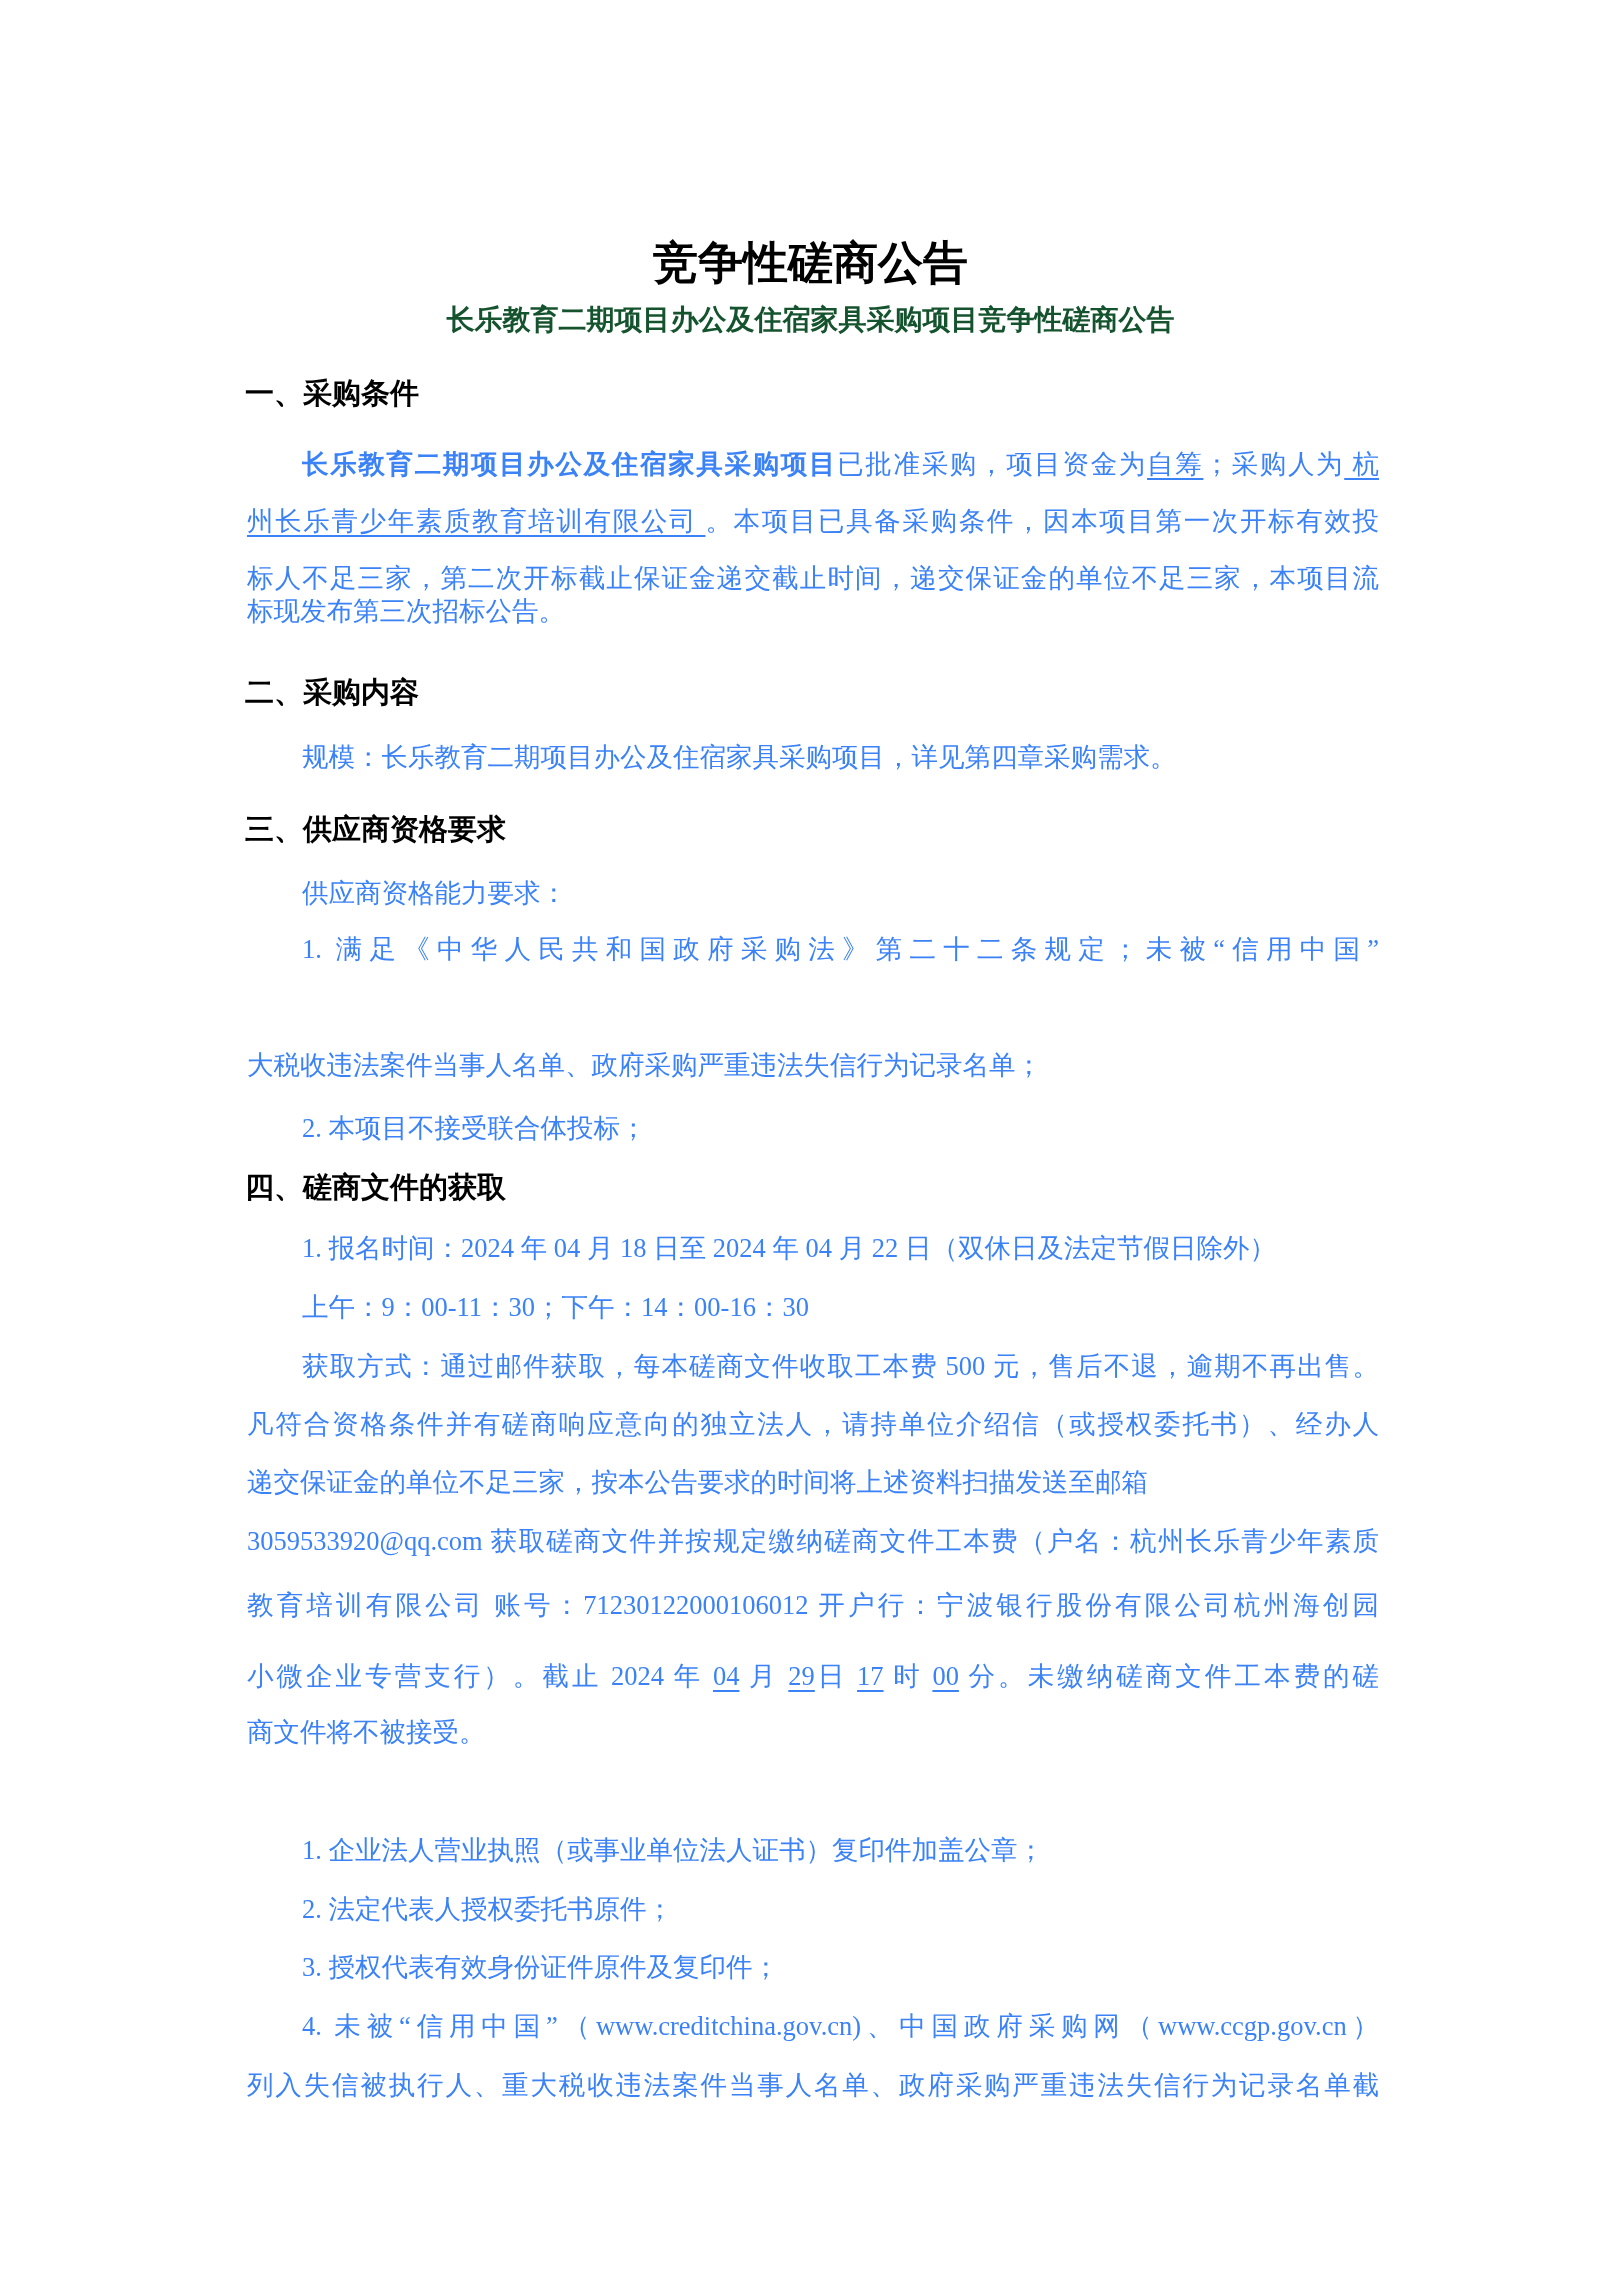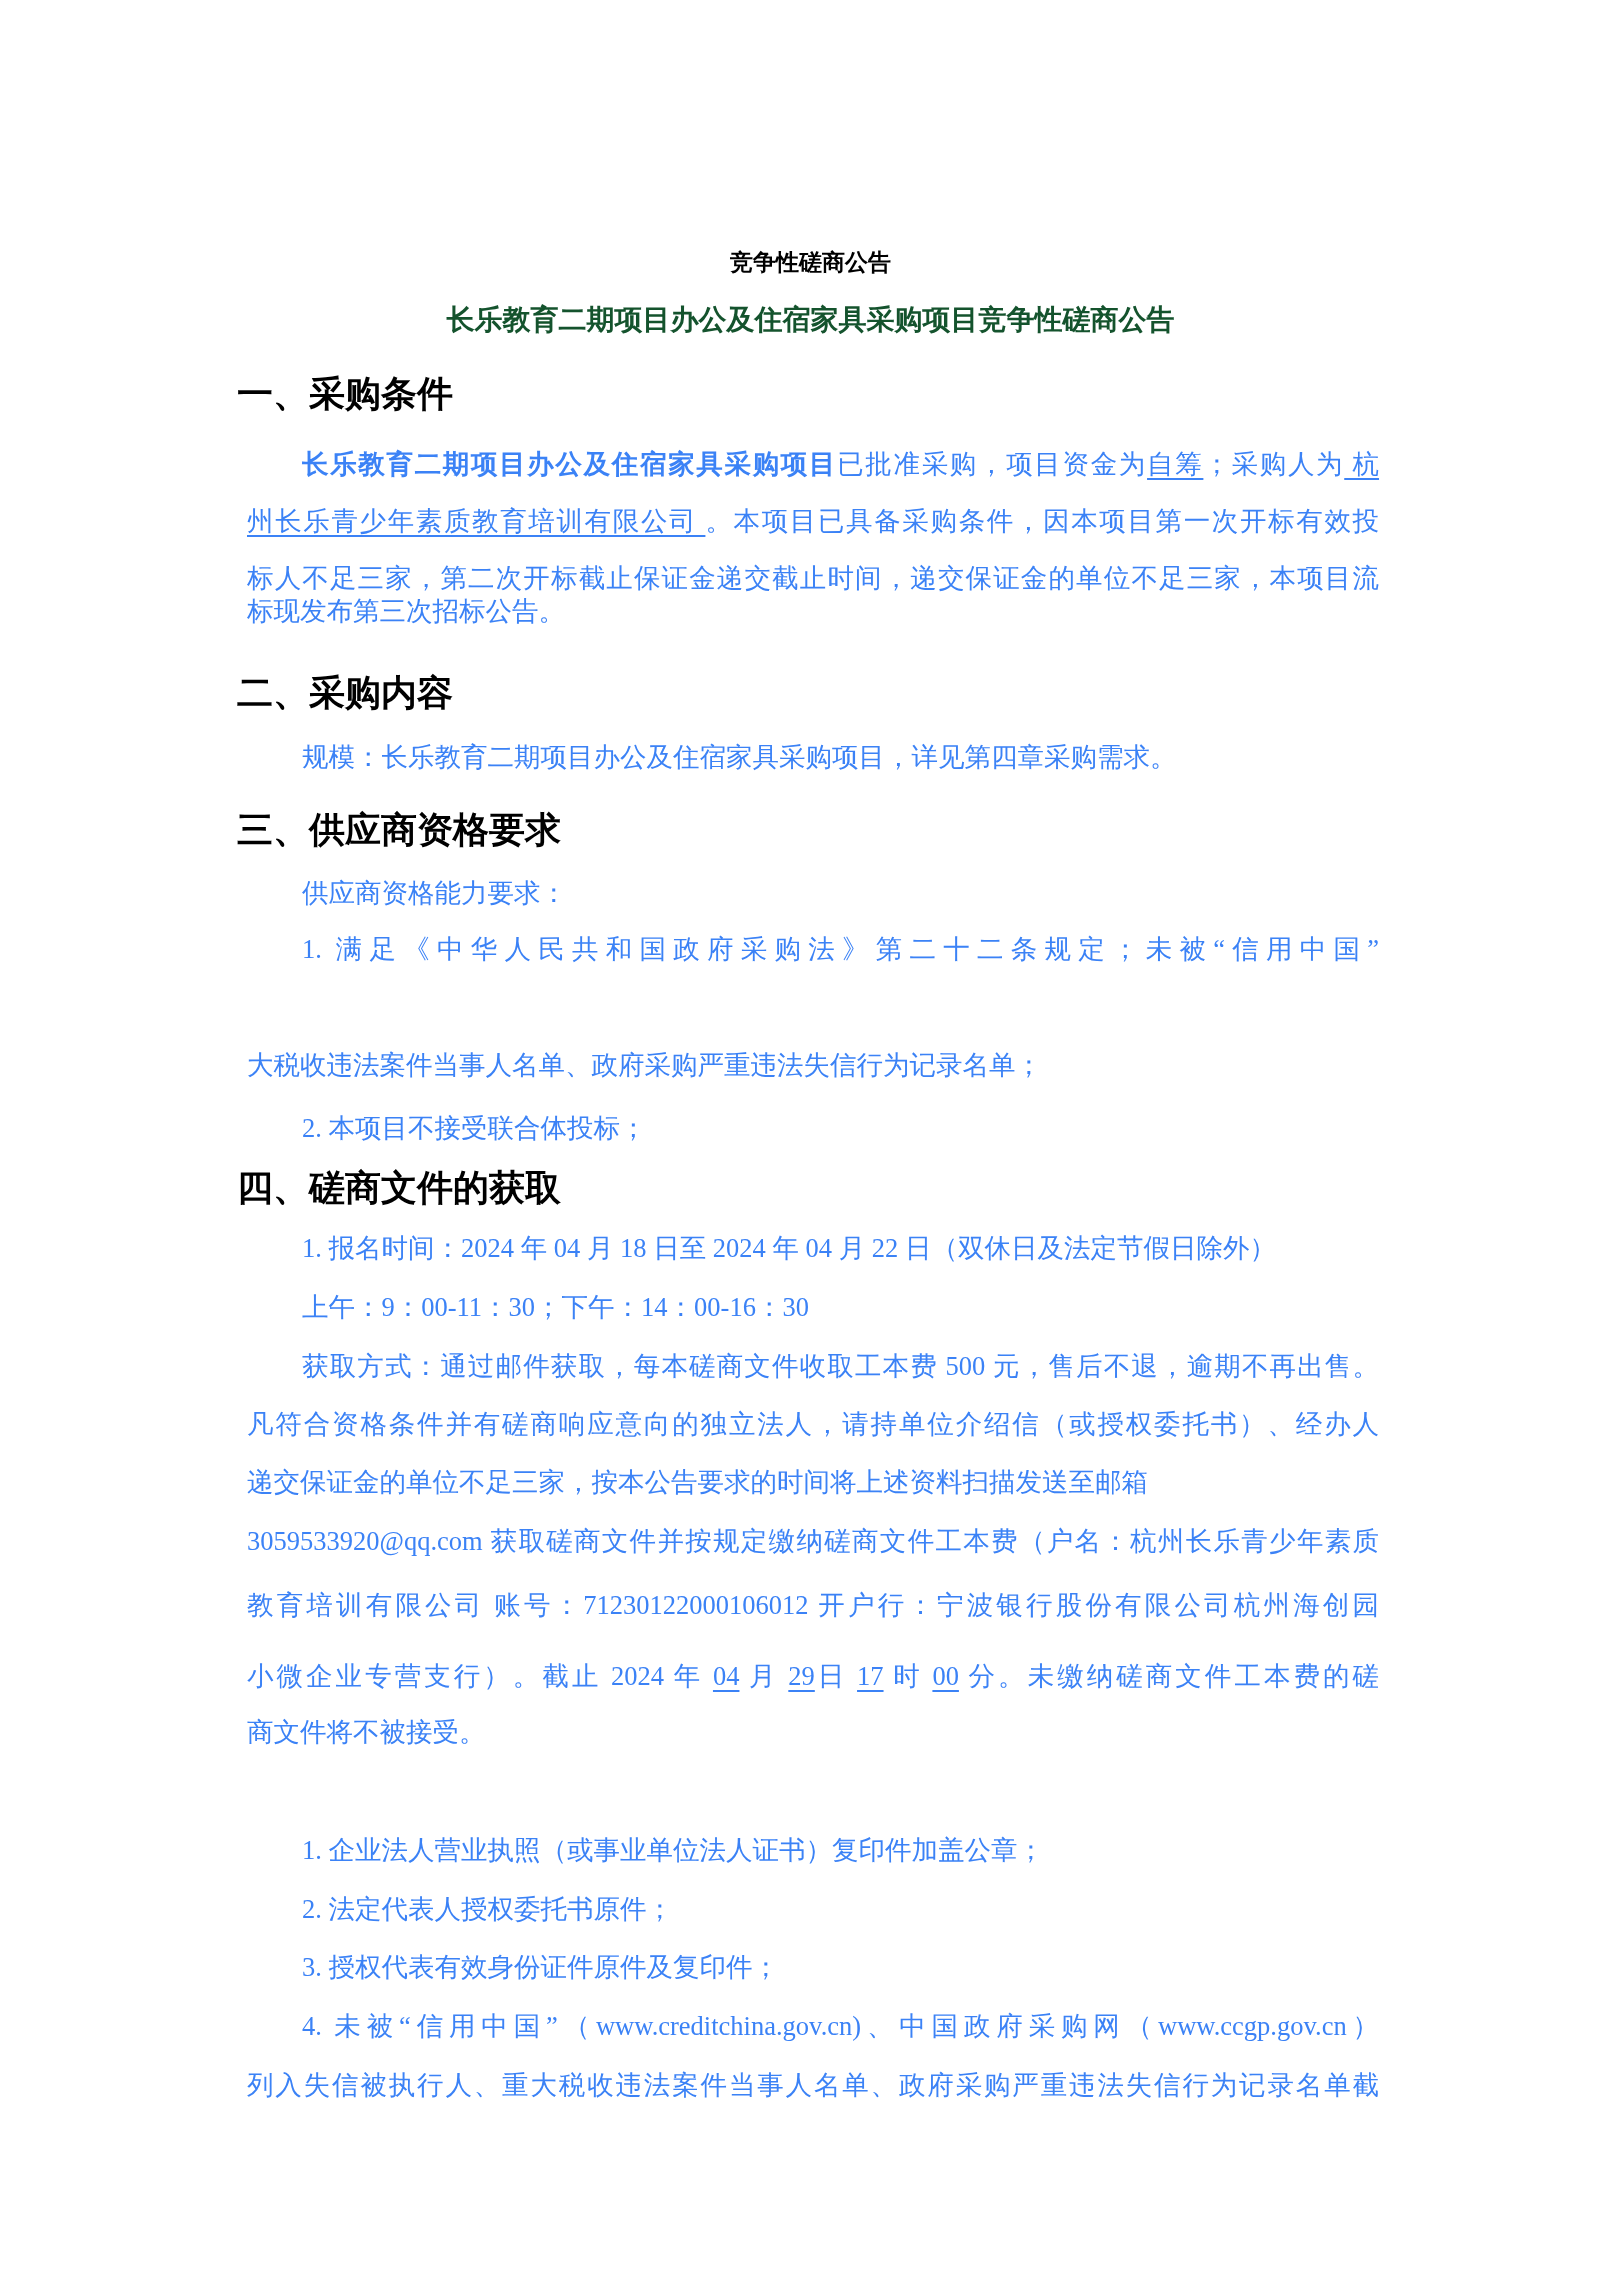--- a/index.html
+++ b/index.html
@@ -12,41 +12,41 @@
     margin: 0 auto;
     overflow: hidden;
     color: #000000;
   }
   .doc-title {
     position: absolute;
     left: 0; width: 1621px;
     text-align: center;
     font-family: "Liberation Sans", "DejaVu Sans", sans-serif;
     font-weight: bold;
-    font-size: 23px;
+    font-size: 45px;
     line-height: 39px;
     color: #000;
   }
   .doc-subtitle {
     position: absolute;
     left: 0; width: 1621px;
     text-align: center;
     font-family: "Liberation Sans", "DejaVu Sans", sans-serif;
     font-weight: bold;
     font-size: 28px;
     line-height: 33px;
     color: #14532d;
   }
   .heading {
     position: absolute;
-    left: 237px;
+    left: 245px;
     width: 1137px;
     font-family: "Liberation Sans", "DejaVu Sans", sans-serif;
     font-weight: bold;
-    font-size: 36px;
+    font-size: 29px;
     line-height: 35px;
     color: #000;
   }
   .line {
     position: absolute;
     left: 247px;
     width: 1132px;
     font-family: "Liberation Serif", "DejaVu Serif", serif;
     font-size: 26.5px;
     line-height: 35px;

